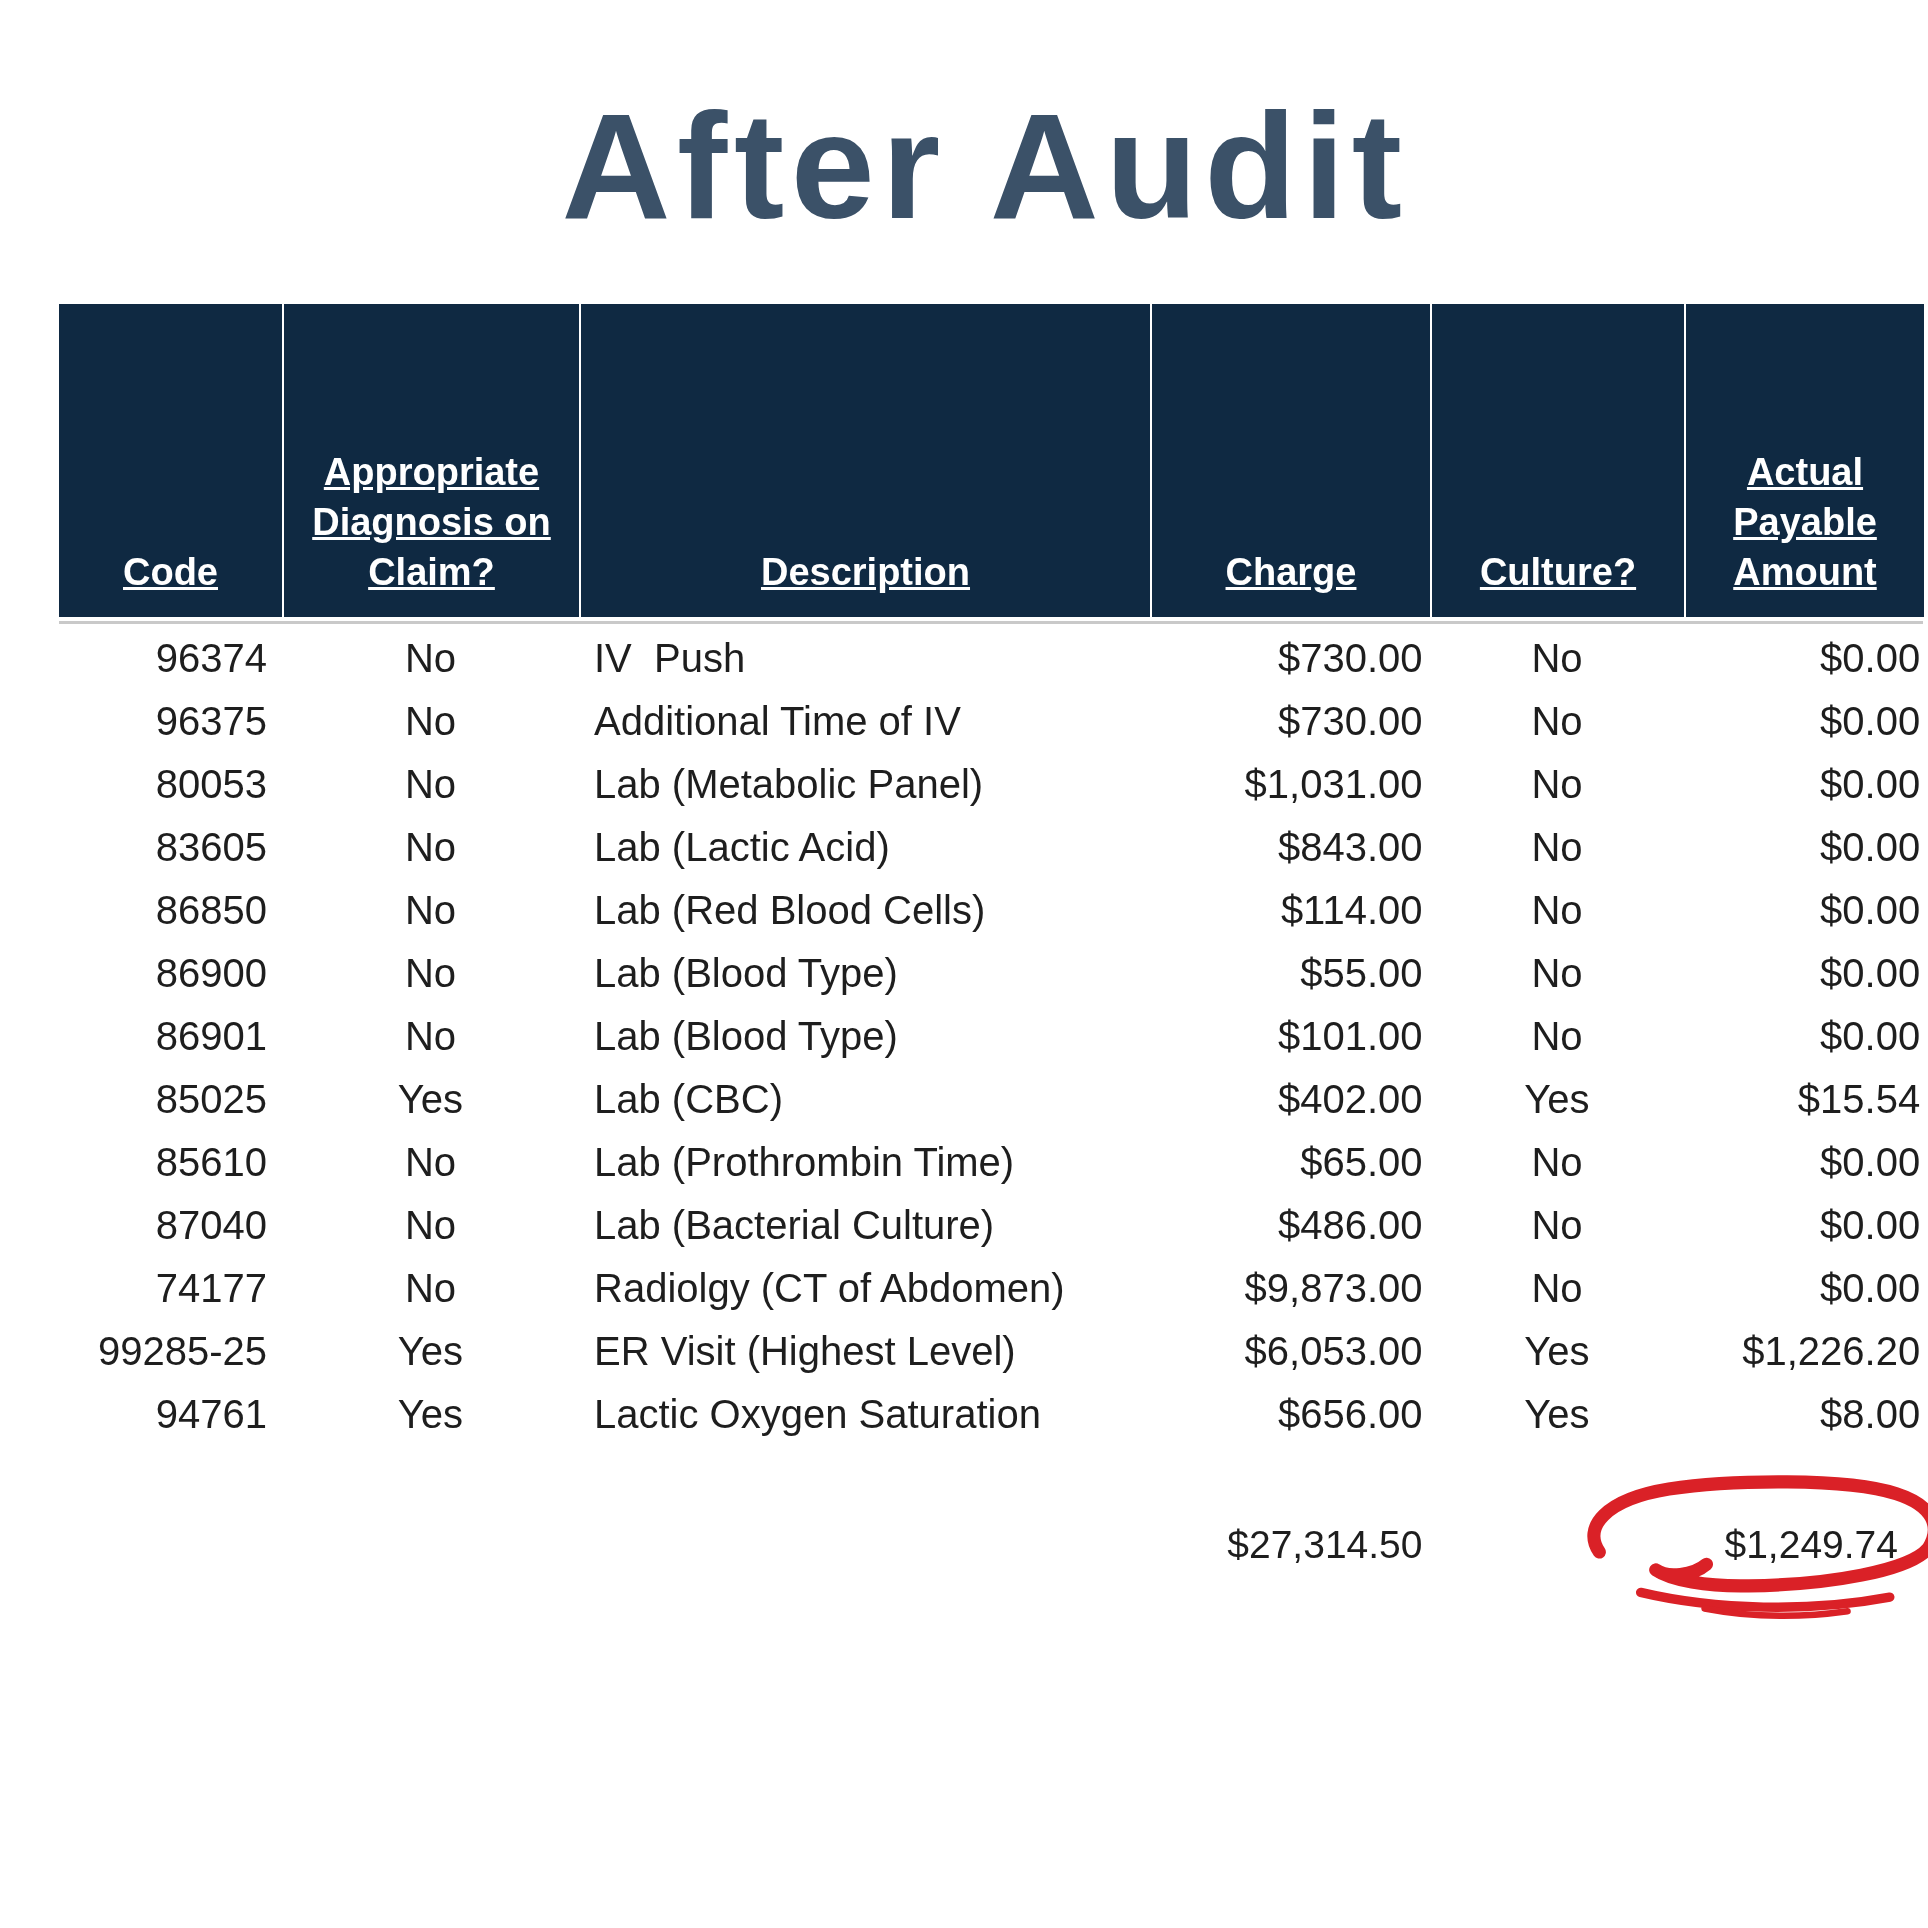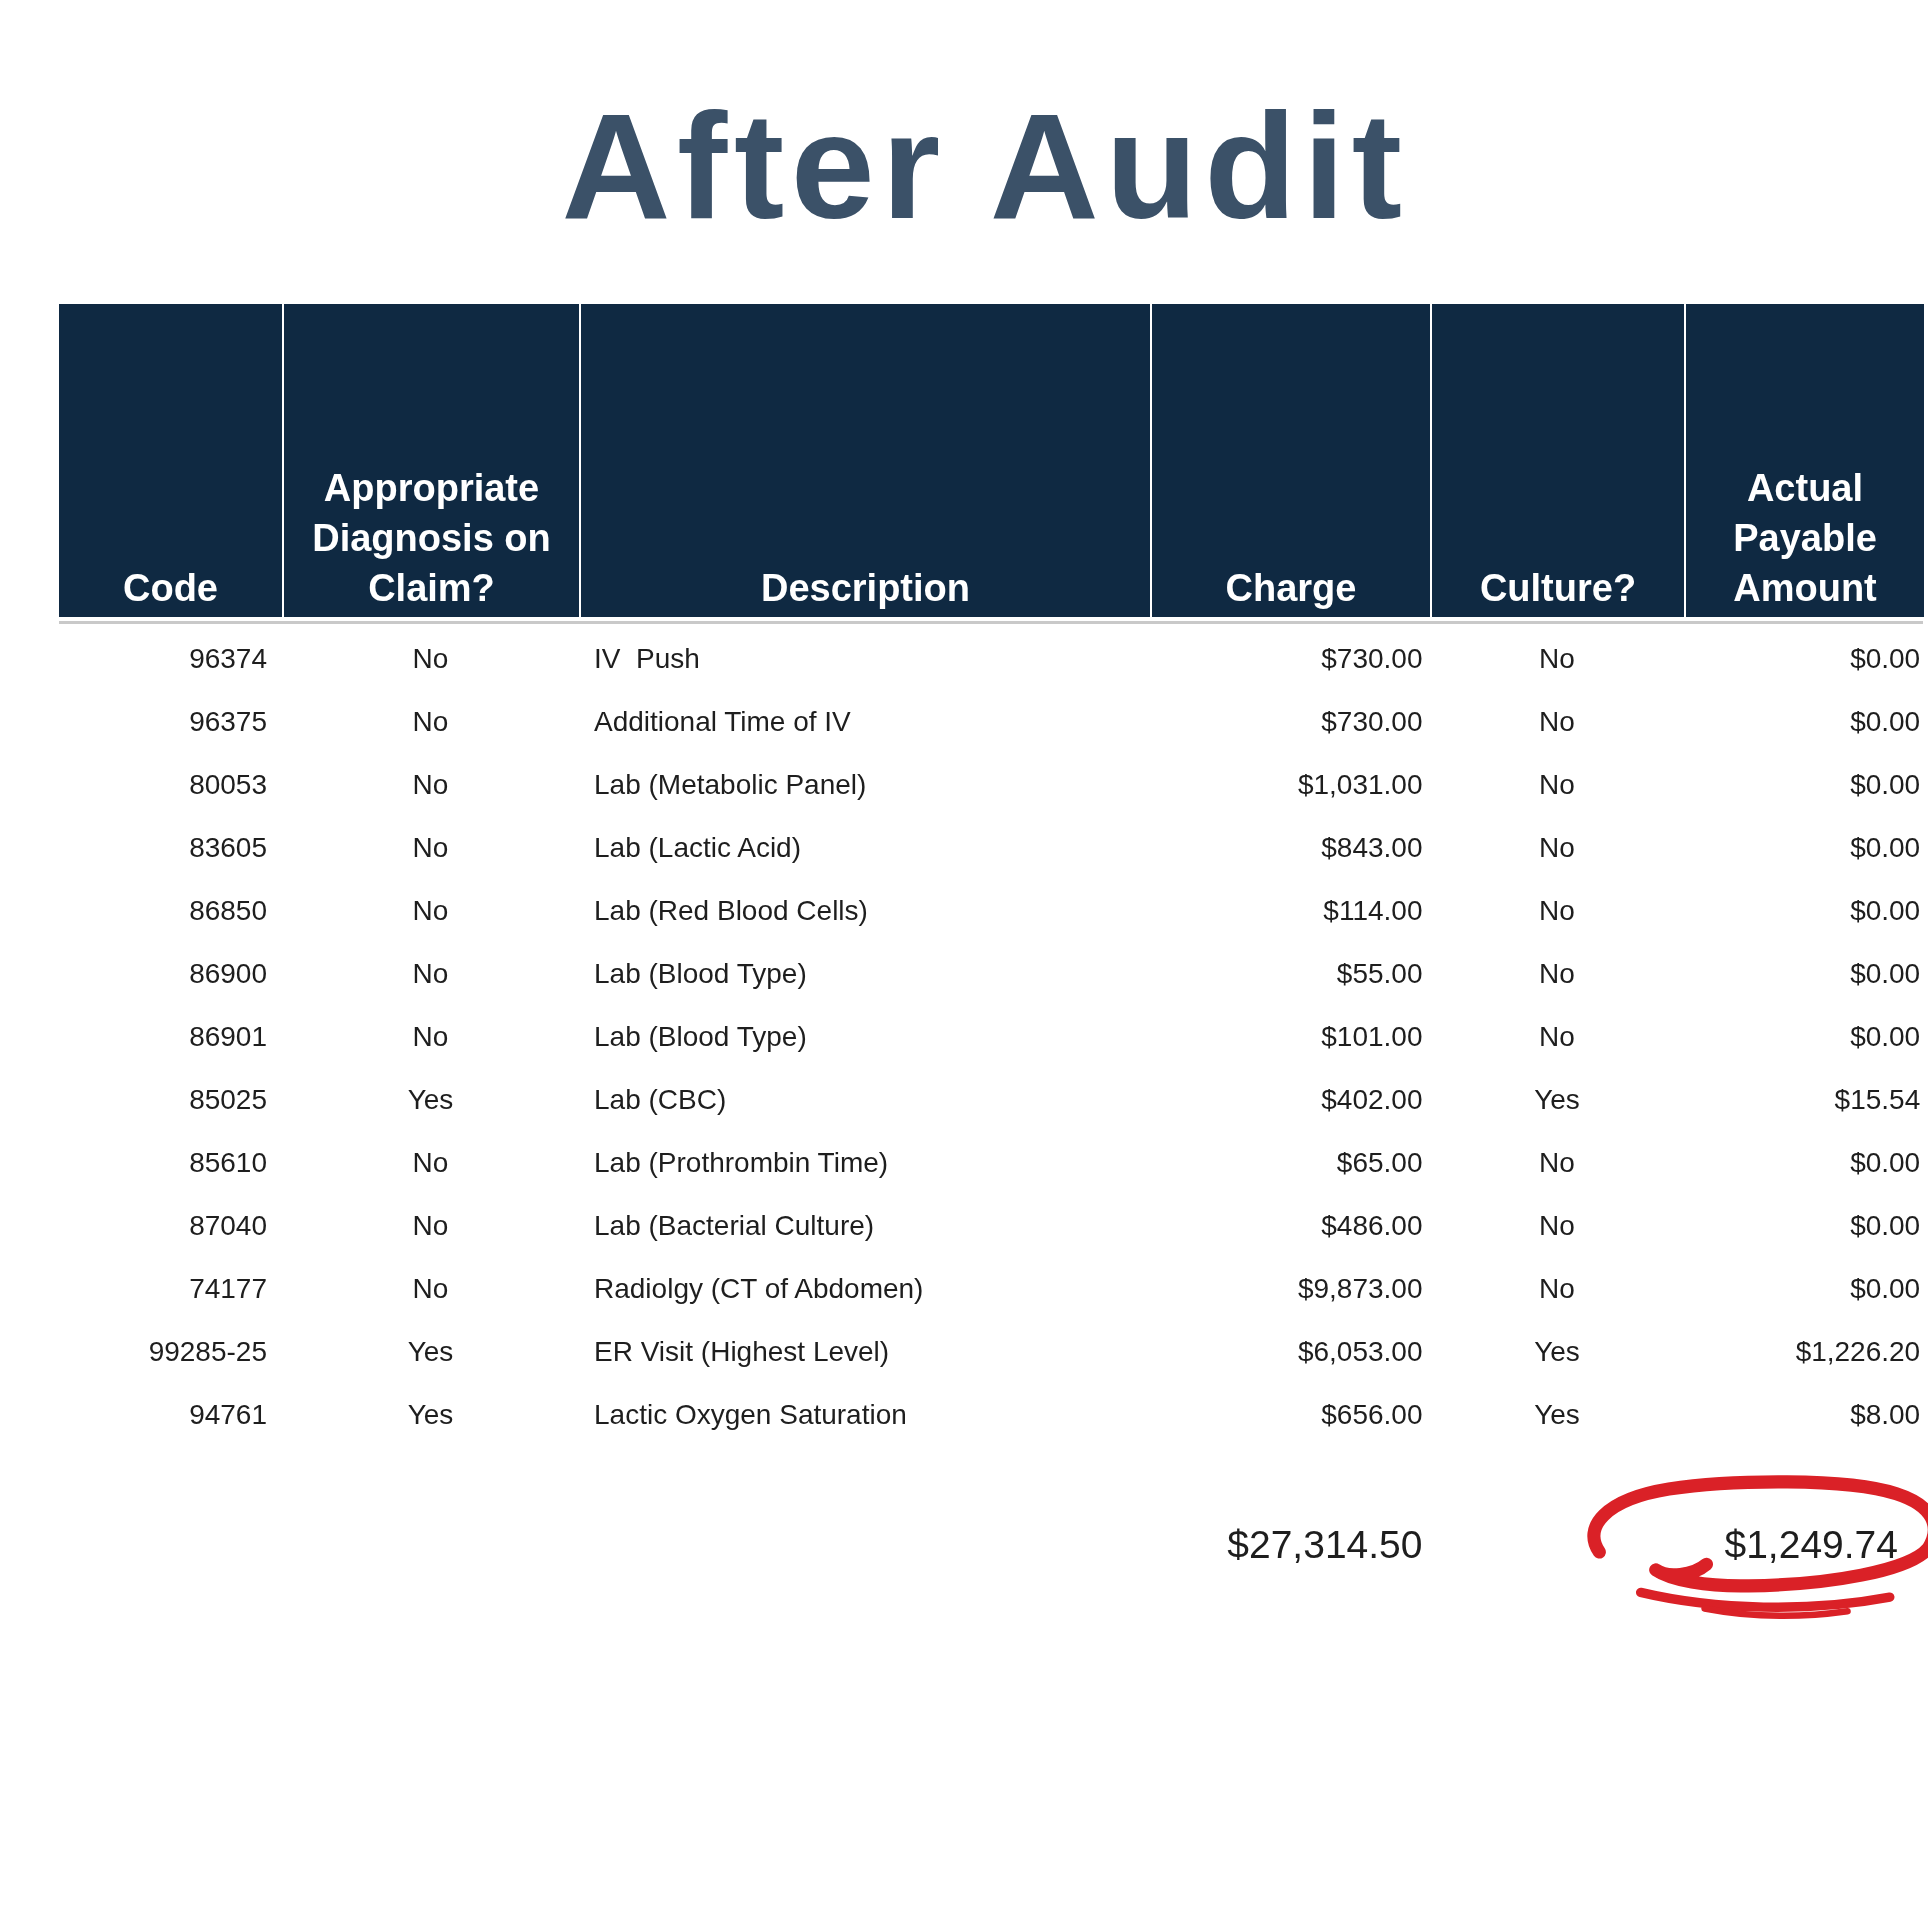--- a/index.html
+++ b/index.html
@@ -40,22 +40,23 @@
   .th {
     background: #0f2942;
     color: #ffffff;
     display: flex;
     align-items: flex-end;
     justify-content: center;
     text-align: center;
     font-weight: bold;
     font-size: 38px;
     line-height: 50px;
-    padding-bottom: 4px;
+    padding-bottom: 20px;
     white-space: pre-line;
+    text-decoration: underline;
   }
   .th + .th { border-left: 2.8px solid #ffffff; }
 
   .header-rule {
     position: absolute;
     left: 38px;
     top: 621px;
     width: 1864px;
     height: 2.8px;
     background: #c9c9c9;
@@ -65,21 +66,21 @@
     position: absolute;
     left: 38px;
     top: 627px;
     width: 1864px;
   }
   .trow {
     display: grid;
     grid-template-columns: 223px 297px 571px 280px 254px 240px;
     height: 63px;
     line-height: 63px;
-    font-size: 28px;
+    font-size: 40px;
     color: #1e1e1e;
   }
   .c.code   { text-align: right;  padding-right: 15px; }
   .c.diag   { text-align: center; }
   .c.desc   { text-align: left;   padding-left: 15px; white-space: pre; }
   .c.charge { text-align: right;  padding-right: 7.5px;  }
   .c.pay    { text-align: center; }
   .c.amt    { text-align: right;  padding-right: 3.8px;  }
 
   .totals {

